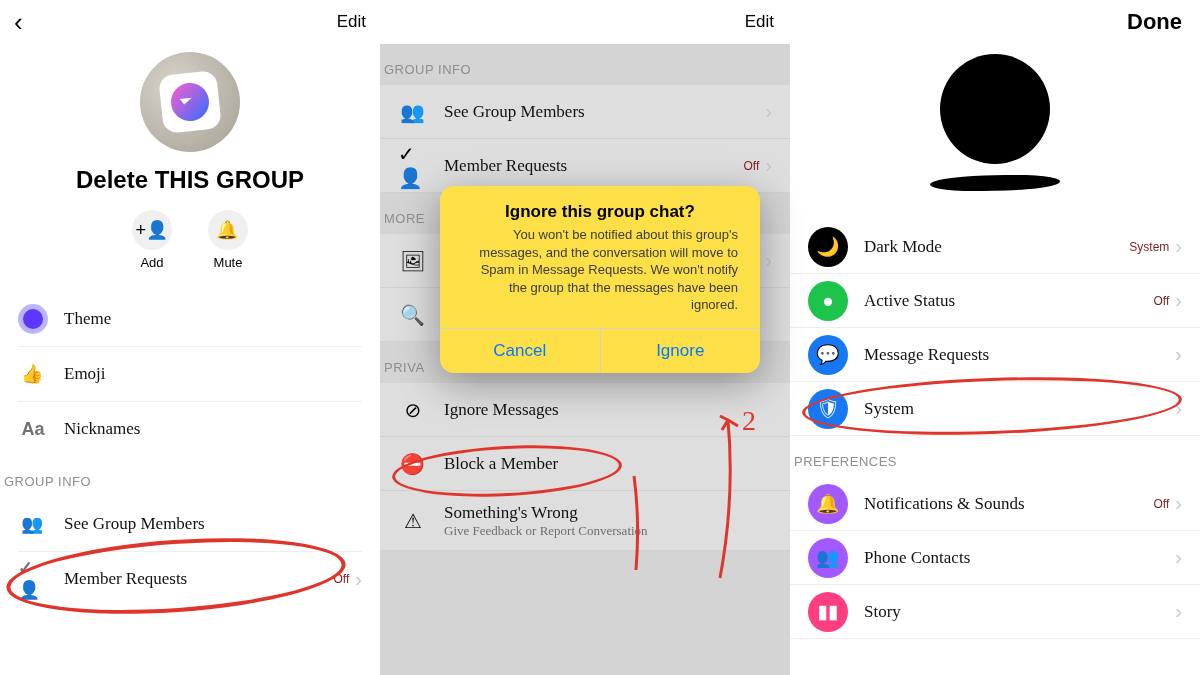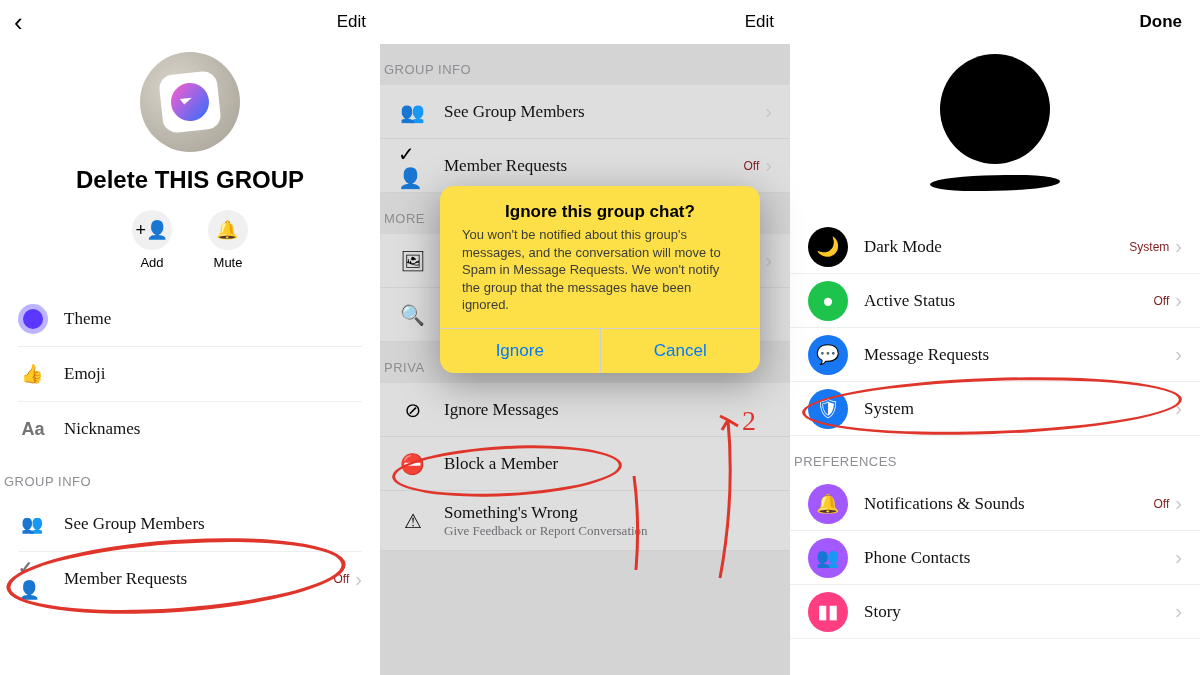--- a/index.html
+++ b/index.html
@@ -38,27 +38,27 @@
   
   .p2 { background:#d4d4d4; position:relative; }
   .p2 .topbar { display:flex; justify-content:flex-end; align-items:center; height:44px; padding:0 16px; font-size:17px; background:#fff; }
   .p2 .section-hdr { color:#8e8e93; }
   .p2 .row { background:#dedede; border-bottom:1px solid #d0d0d0; }
   .p2 .row .icon { background:transparent; color:#000; width:30px; height:30px; font-size:20px; }
   .p2 .sub { font-size:13px; color:#6e6e73; }
   .p2 .row.tall { height:60px; }
   .modal { position:absolute; left:60px; right:30px; top:186px; background:#fde047; border-radius:14px; box-shadow:0 10px 40px rgba(0,0,0,.35); overflow:hidden; z-index:5; }
   .modal .m-title { font-size:17px; font-weight:600; text-align:center; padding:16px 20px 4px; }
-  .modal .m-body { font-size:13px; color:#3c3c3c; text-align:left; padding:0 22px 14px; line-height:1.35; }
+  .modal .m-body { font-size:13px; color:#3c3c3c; text-align:right; padding:0 22px 14px; line-height:1.35; }
   .modal .m-btns { display:flex; border-top:1px solid #d0d0d0; }
   .modal .m-btns div { flex:1; text-align:center; padding:12px 0; font-size:17px; color:#007aff; }
   .modal .m-btns div + div { border-left:1px solid #d0d0d0; font-weight:500; }
 
   
-  .p3 .topbar { display:flex; justify-content:flex-end; align-items:center; height:44px; padding:1px 18px; font-size:17px; font-weight:600;text-align:right; }
+  .p3 .topbar { display:flex; justify-content:flex-end; align-items:center; height:44px; padding:1px 18px; font-size:22px; font-weight:600;text-align:right; }
   .p3 .prof { display:flex; flex-direction:column; align-items:center; padding:10px 0 26px; }
   .p3 .prof .blob { width:110px; height:110px; border-radius:50%; background:#000; }
   .p3 .prof .smear { width:130px; height:22px; background:#000; border-radius:50%/60%; margin-top:8px; transform:scaleY(.7) rotate(-2deg);}
   .p3 .row .icon { }
 
   
   .anno { position:absolute; border:3px solid #e0352b; border-radius:50%; pointer-events:none; z-index:10; }
   .anno.rot { transform:rotate(-4deg); }
   svg.anno-svg { position:absolute; pointer-events:none; z-index:10; }
 </style>
@@ -169,22 +169,22 @@
     <span class="label">
       <div>Something's Wrong</div>
       <div class="sub">Give Feedback or Report Conversation</div>
     </span>
   </div>
 
   <div class="modal">
     <div class="m-title">Ignore this group chat?</div>
     <div class="m-body">You won't be notified about this group's messages, and the conversation will move to Spam in Message Requests. We won't notify the group that the messages have been ignored.</div>
     <div class="m-btns">
+      <div>Cancel</div>
       <div>Ignore</div>
-      <div>Cancel</div>
     </div>
   </div>
 
   <div class="anno" style="left:12px; top:446px; width:230px; height:50px; transform:rotate(-3deg); border-width:3px;"></div>
   <svg class="anno-svg" style="left:300px; top:408px;" width="100" height="200">
     <path d="M40 170 Q 55 90 48 12" stroke="#e0352b" stroke-width="3" fill="none"></path>
     <path d="M40 8 L48 12 L58 18 M42 22 L48 12" stroke="#e0352b" stroke-width="3" fill="none"></path>
     <text x="62" y="22" fill="#e0352b" font-size="28" font-family="cursive">2</text>
   </svg>
   <svg class="anno-svg" style="left:236px; top:470px;" width="60" height="110">

